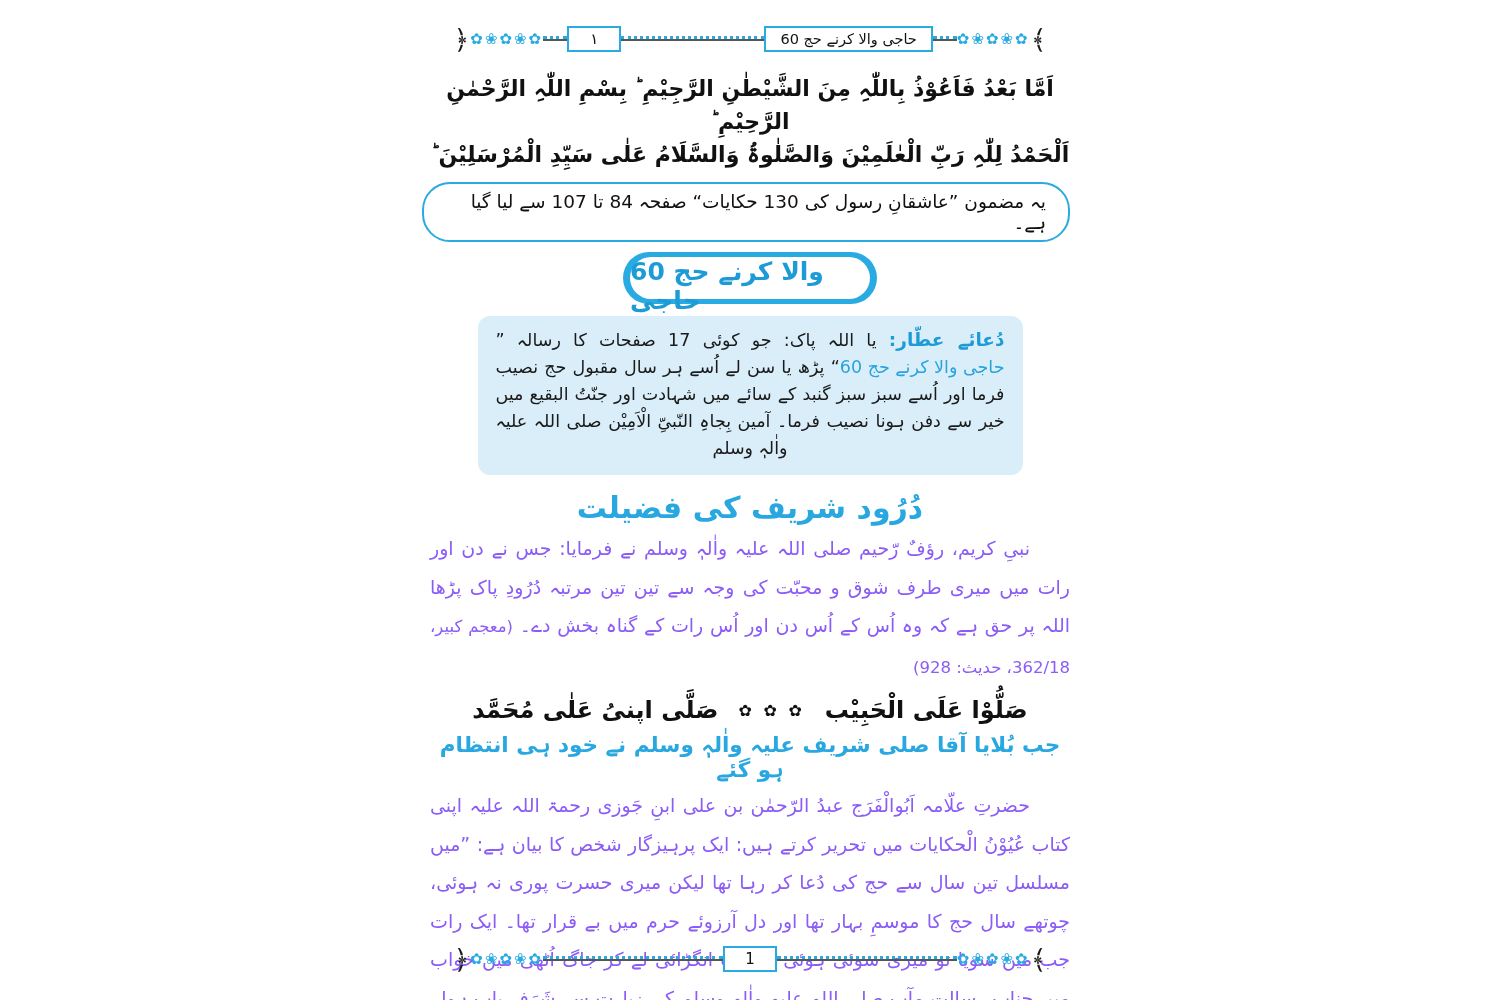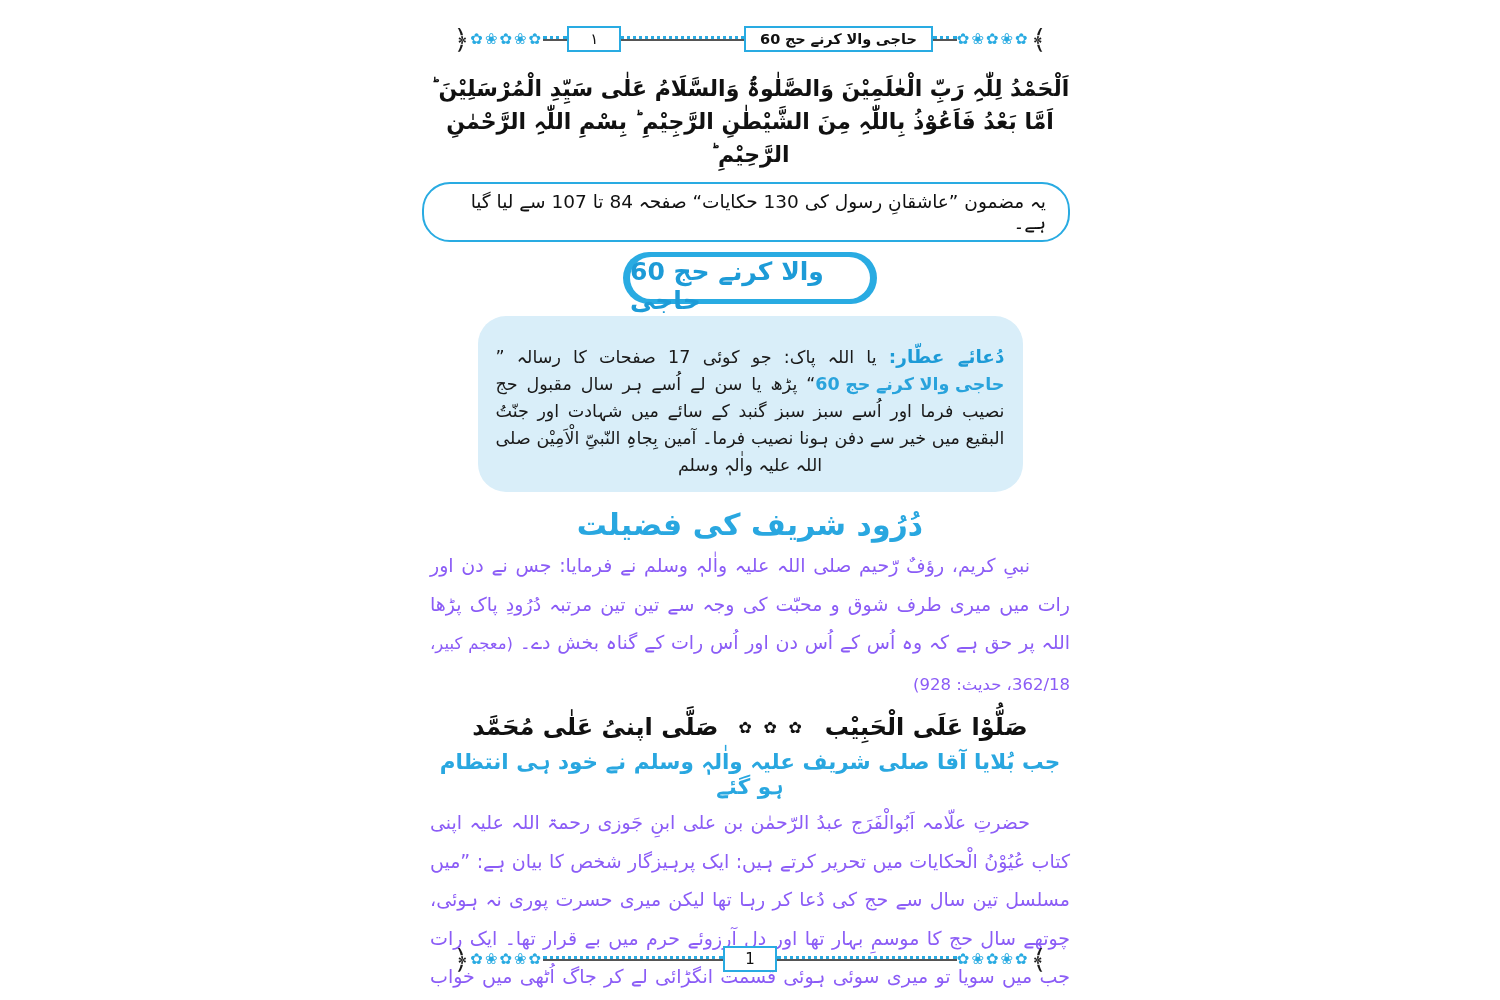--- a/index.html
+++ b/index.html
@@ -29,22 +29,22 @@
         border-radius:28px;padding:7px 22px;font-size:18.5px;color:#111;background:#fff;}
 
   
   .banner-outer{width:254px;height:52px;background:#29ABE2;border-radius:28px;
                 margin:10px auto 0;padding:5px 7px;box-sizing:border-box;}
   .banner-inner{background:#fff;height:42px;border-radius:21px;display:flex;
                 align-items:center;justify-content:center;color:#1D9BD7;
                 font-size:25px;font-weight:bold;}
 
   
-  .dua{width:545px;margin:12px auto 0;background:#D9EEF9;border-radius:28px;
-       padding:27px 18px 13px;box-sizing:border-box;font-size:17.5px;line-height:27px;
+  .dua{width:545px;margin:12px auto 0;background:#D9EEF9;border-radius:12px;
+       padding:10px 18px 13px;box-sizing:border-box;font-size:17.5px;line-height:27px;
        text-align:justify;text-align-last:center;color:#1a1a1a;}
   .dua .label{color:#1D9BD7;font-weight:bold;font-size:18.5px;}
   .dua .hl{color:#29A3DC;}
 
   
   .h-cyan{text-align:center;color:#29A7E0;font-weight:bold;margin:0;}
   .h1{font-size:30px;margin-top:15px;}
   .h2{font-size:21.5px;margin-top:8px;}
 
   
@@ -52,21 +52,21 @@
         margin:4px 0 0;text-indent:40px;}
   .para .ref{font-size:16.5px;}
 
   
   .salut{display:flex;direction:rtl;justify-content:center;align-items:center;gap:20px;
          font-weight:bold;font-size:24px;color:#111;margin-top:9px;}
   .salut .flowers{font-size:16px;letter-spacing:3px;}
 
   
   .vltr{direction:ltr;unicode-bidi:isolate;display:inline-block;}
-  .vltr span{unicode-bidi:isolate;font-weight:bold;}
+  .vltr span{unicode-bidi:isolate;}
 
   .footer-band{position:absolute;left:0;right:0;bottom:22px;}
 </style>
 </head>
 <body>
 
 <div class="canvas">
   <div class="page">
 
     <div class="band">
@@ -75,22 +75,22 @@
       <span class="rule small"></span>
       <div class="bandbox">۱</div>
       <span class="rule flex"></span>
       <div class="bandbox title vltr"><span>60</span> <span>حج</span> <span>کرنے</span> <span>والا</span> <span>حاجی</span></div>
       <span class="rule small"></span>
       <span class="vine">✿❀✿❀✿</span>
       <span class="orn">﴾</span>
     </div>
 
     <div class="bismillah">
+      <div>اَمَّا بَعْدُ فَاَعُوْذُ بِاللّٰہِ مِنَ الشَّیْطٰنِ الرَّجِیْمِ ؕ بِسْمِ اللّٰہِ الرَّحْمٰنِ الرَّحِیْمِ ؕ</div>
       <div>اَلْحَمْدُ لِلّٰہِ رَبِّ الْعٰلَمِیْنَ وَالصَّلٰوۃُ وَالسَّلَامُ عَلٰی سَیِّدِ الْمُرْسَلِیْنَ ؕ</div>
-      <div>اَمَّا بَعْدُ فَاَعُوْذُ بِاللّٰہِ مِنَ الشَّیْطٰنِ الرَّجِیْمِ ؕ بِسْمِ اللّٰہِ الرَّحْمٰنِ الرَّحِیْمِ ؕ</div>
     </div>
 
     <div class="pill">یہ مضمون ”عاشقانِ رسول کی 130 حکایات“ صفحہ 84 تا 107 سے لیا گیا ہے۔</div>
 
     <div class="banner-outer">
       <div class="banner-inner vltr"><span>60</span> <span>حج</span> <span>کرنے</span> <span>والا</span> <span>حاجی</span></div>
     </div>
 
     <div class="dua">
       <span class="label">دُعائے عطّار:</span>

